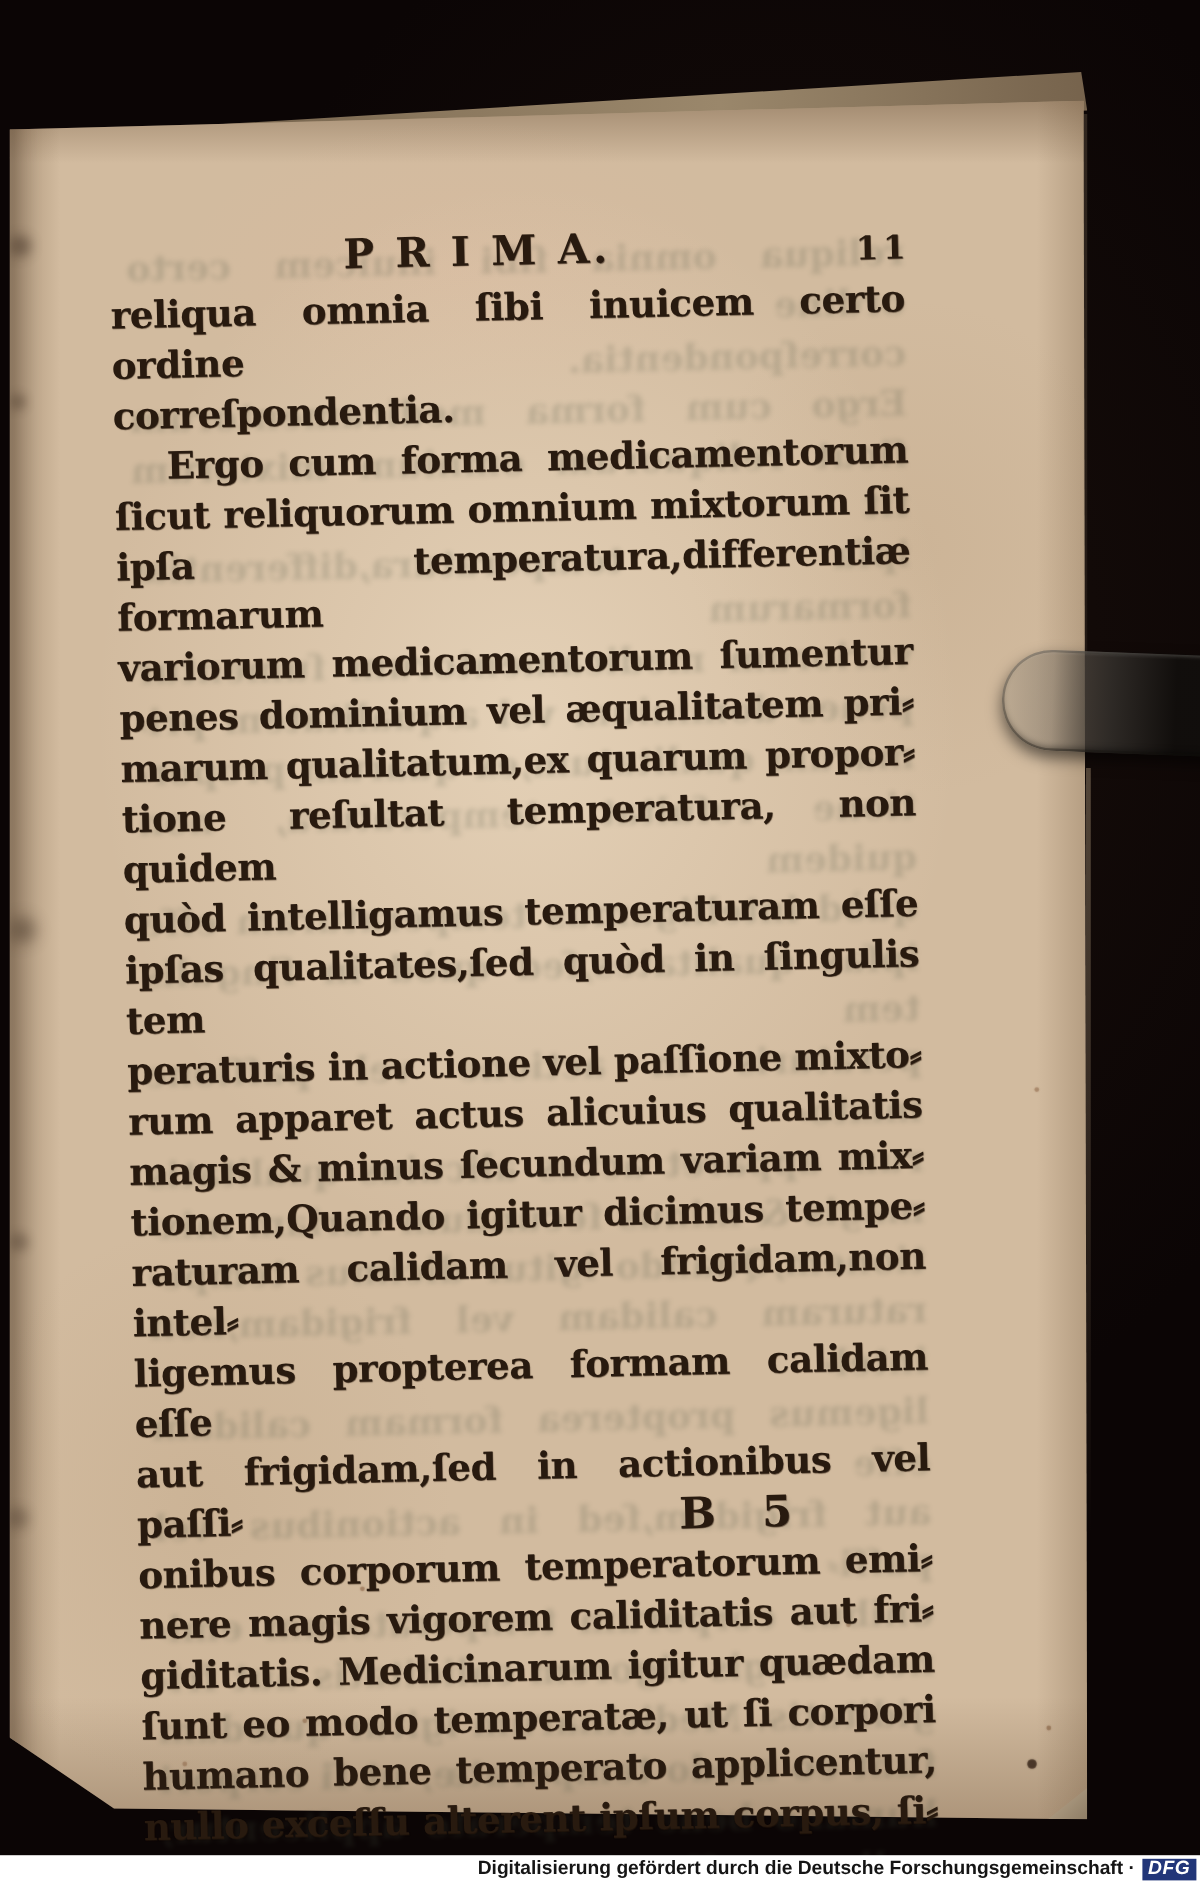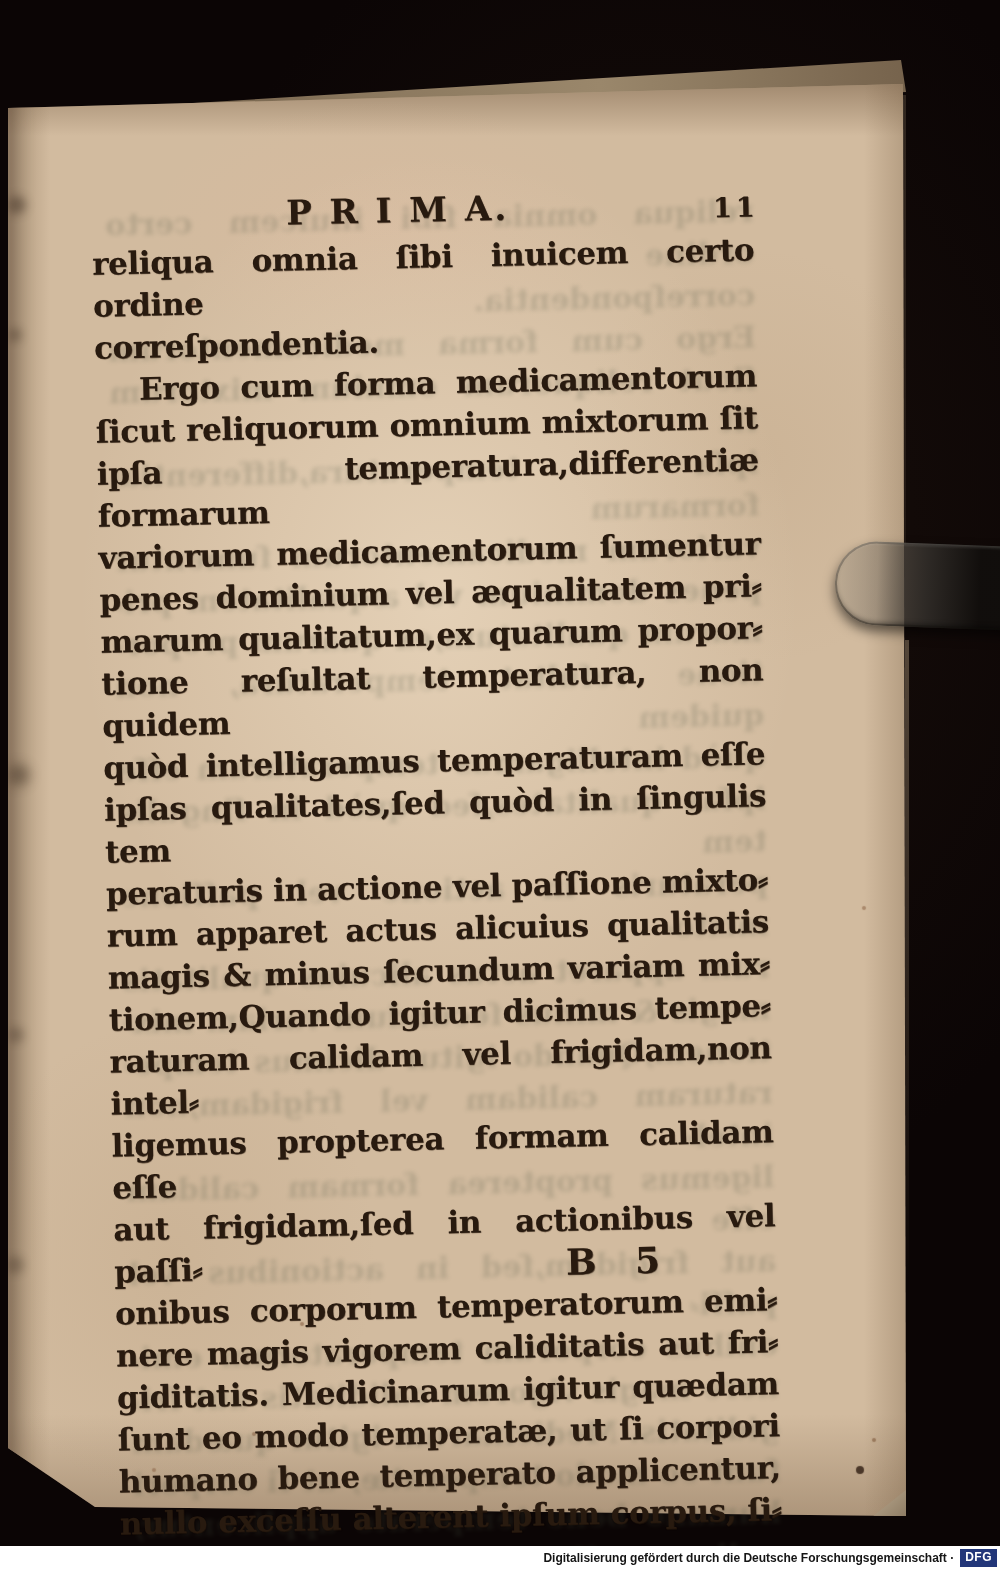--- a/index.html
+++ b/index.html
@@ -73,22 +73,22 @@
   .ghost-block{position:absolute;left:118px;top:196px;width:648px;
     font-size:30px;line-height:42px;font-weight:700;
     transform:scaleX(-1);filter:blur(2.2px);color:#48503e;opacity:0.20;}
   .ghost-block .gline{text-align:justify;text-align-last:justify;}
 
   
   .footer{position:absolute;left:0;top:1546px;width:1000px;height:24px;background:#ffffff;
     display:flex;align-items:center;justify-content:flex-end;gap:6px;
     padding-right:3px;box-sizing:border-box;
     font-family:"Liberation Sans","DejaVu Sans",sans-serif;}
-  .credit{font-size:12px;font-weight:700;color:#151515;}
-  .dfg-logo{background:#223679;color:#ffffff;font-size:12px;font-weight:700;
+  .credit{font-size:16px;font-weight:700;color:#151515;}
+  .dfg-logo{background:#223679;color:#ffffff;font-size:16px;font-weight:700;font-style:italic;
     padding:1px 5px 2px 5px;letter-spacing:0.5px;line-height:15px;}
 </style>
 </head>
 <body>
 
 <div class="scan">
 
   <div class="leaf-edge"></div>
 
   <div class="page">

